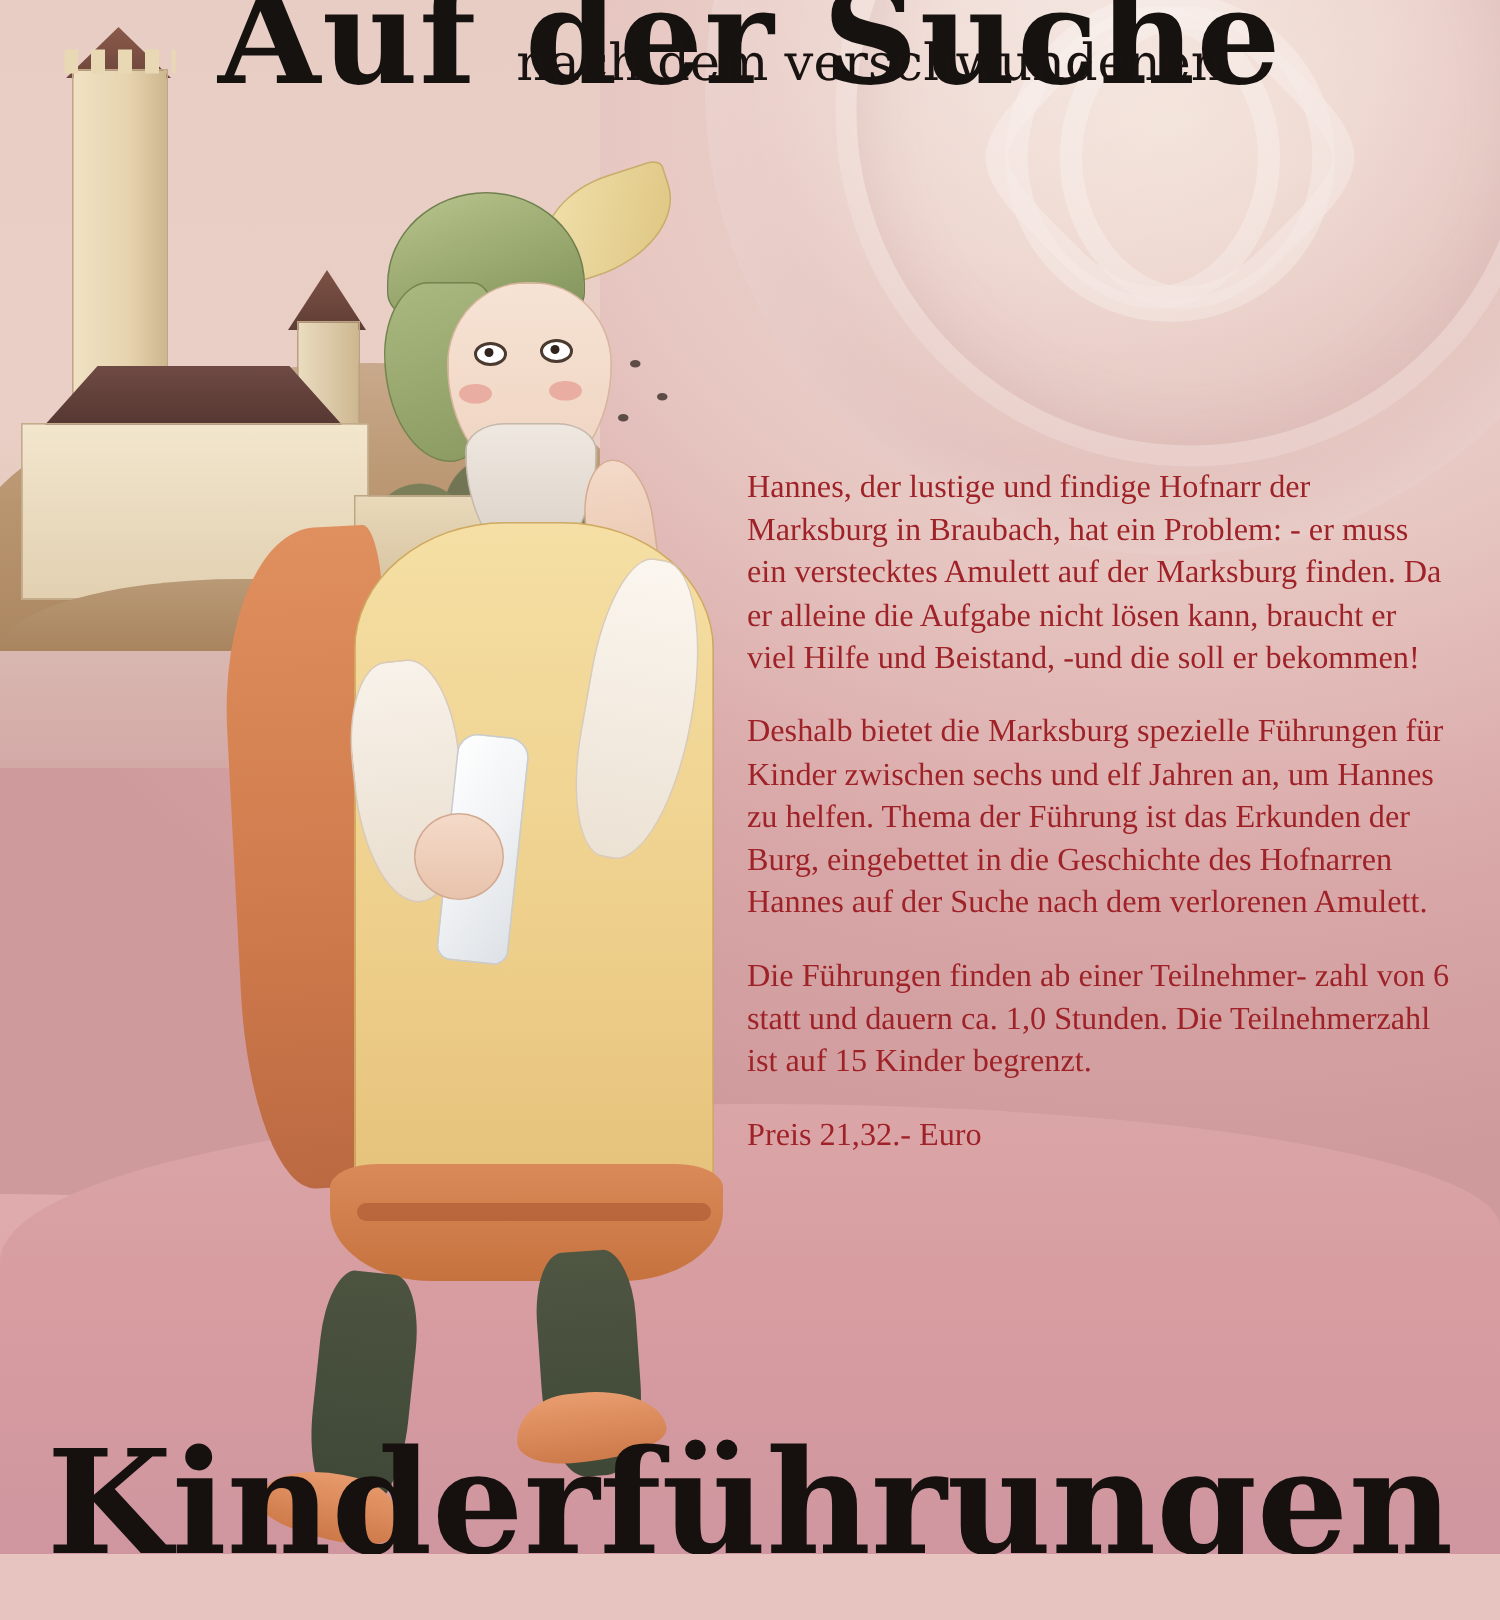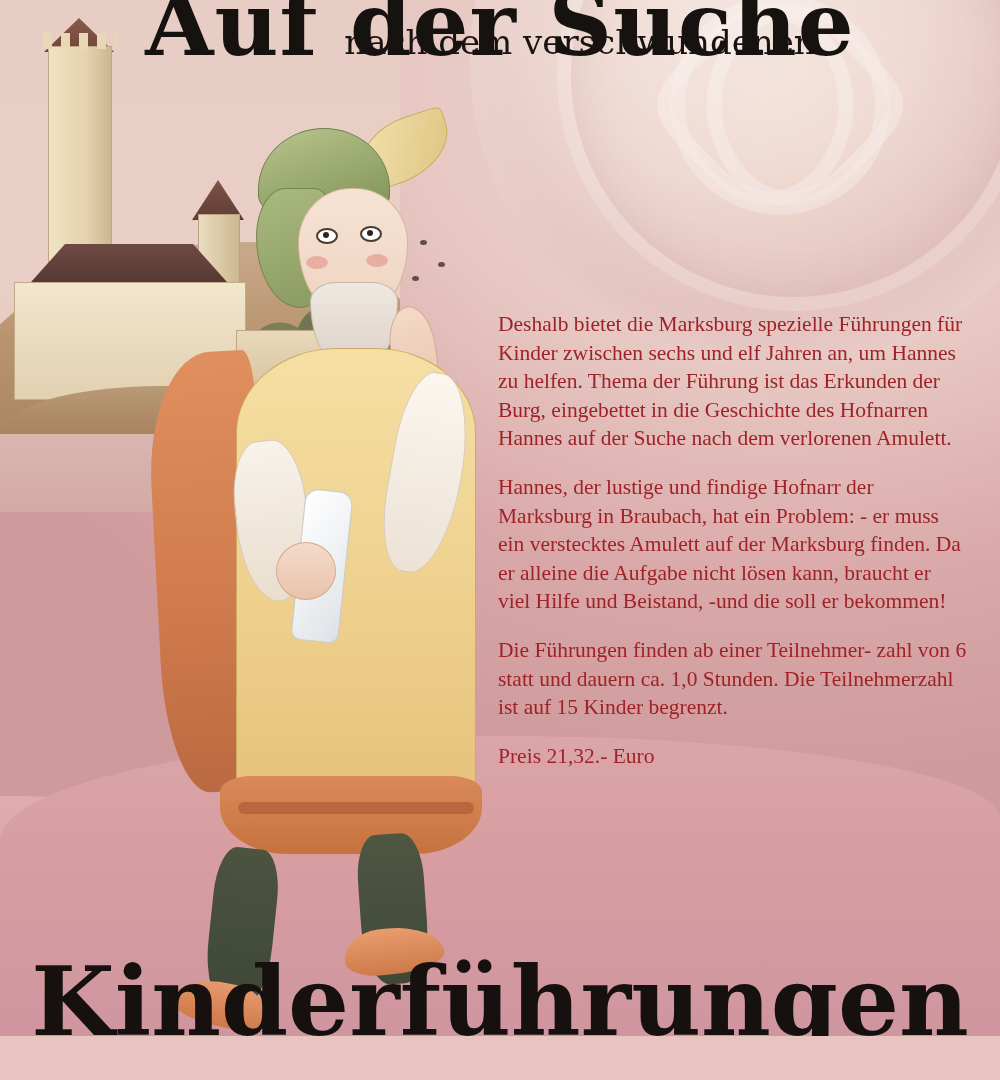--- a/index.html
+++ b/index.html
@@ -428,21 +428,21 @@
     <div class="j-shoe-r"></div>
     <div class="fly" style="left:360px; top:130px;"></div>
     <div class="fly" style="left:378px; top:152px;"></div>
     <div class="fly" style="left:352px; top:166px;"></div>
   </div>
 
   <div class="headline-top">Auf der Suche</div>
   <div class="headline-sub">nach dem verschwundenen</div>
 
   <div class="body-copy">
+    <p>Hannes, der lustige und findige Hofnarr der Marksburg in Braubach, hat ein Problem: - er muss ein verstecktes Amulett auf der Marksburg finden. Da er alleine die Aufgabe nicht lösen kann, braucht er viel Hilfe und Beistand, -und die soll er bekommen!</p>
     <p>Deshalb bietet die Marksburg  spezielle Führungen für Kinder zwischen sechs und elf Jahren an, um Hannes zu helfen. Thema der Führung ist das Erkunden der Burg, eingebettet in die Geschichte des Hofnarren Hannes auf der Suche nach dem verlorenen Amulett.</p>
-    <p>Hannes, der lustige und findige Hofnarr der Marksburg in Braubach, hat ein Problem: - er muss ein verstecktes Amulett auf der Marksburg finden. Da er alleine die Aufgabe nicht lösen kann, braucht er viel Hilfe und Beistand, -und die soll er bekommen!</p>
     <p>Die Führungen finden ab einer Teilnehmer- zahl von 6 statt und dauern ca. 1,0 Stunden. Die Teilnehmerzahl ist auf 15 Kinder begrenzt.</p>
     <p>Preis 21,32.- Euro</p>
   </div>
 
   <div class="headline-bottom">Kinderführungen</div>
 
 </div>
 
 </body></html>

